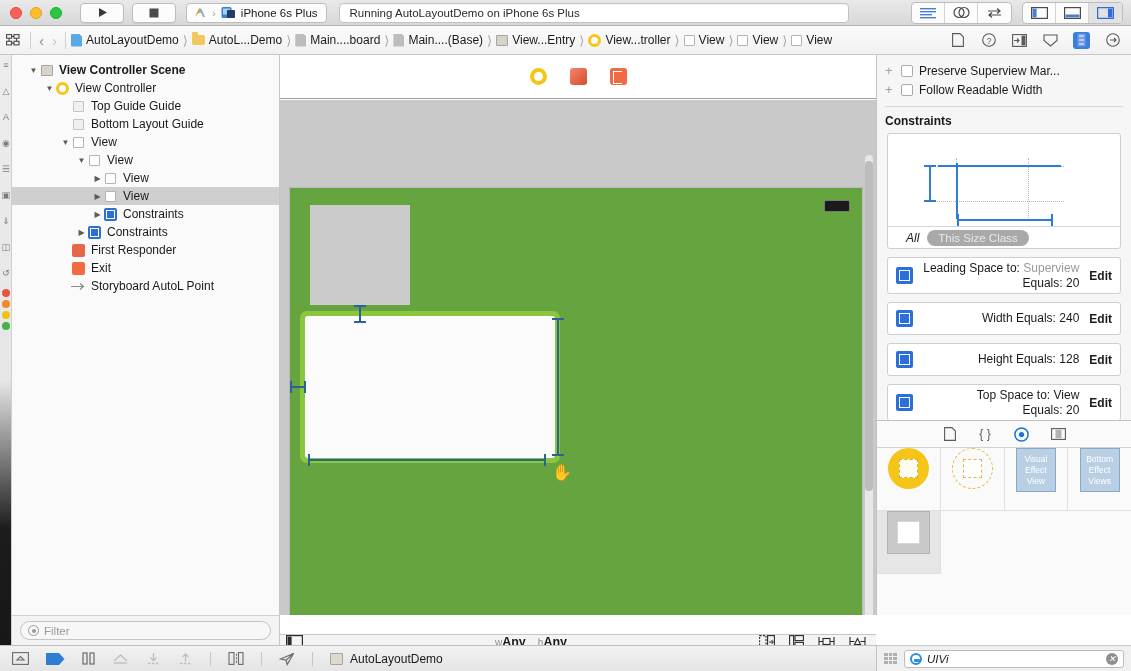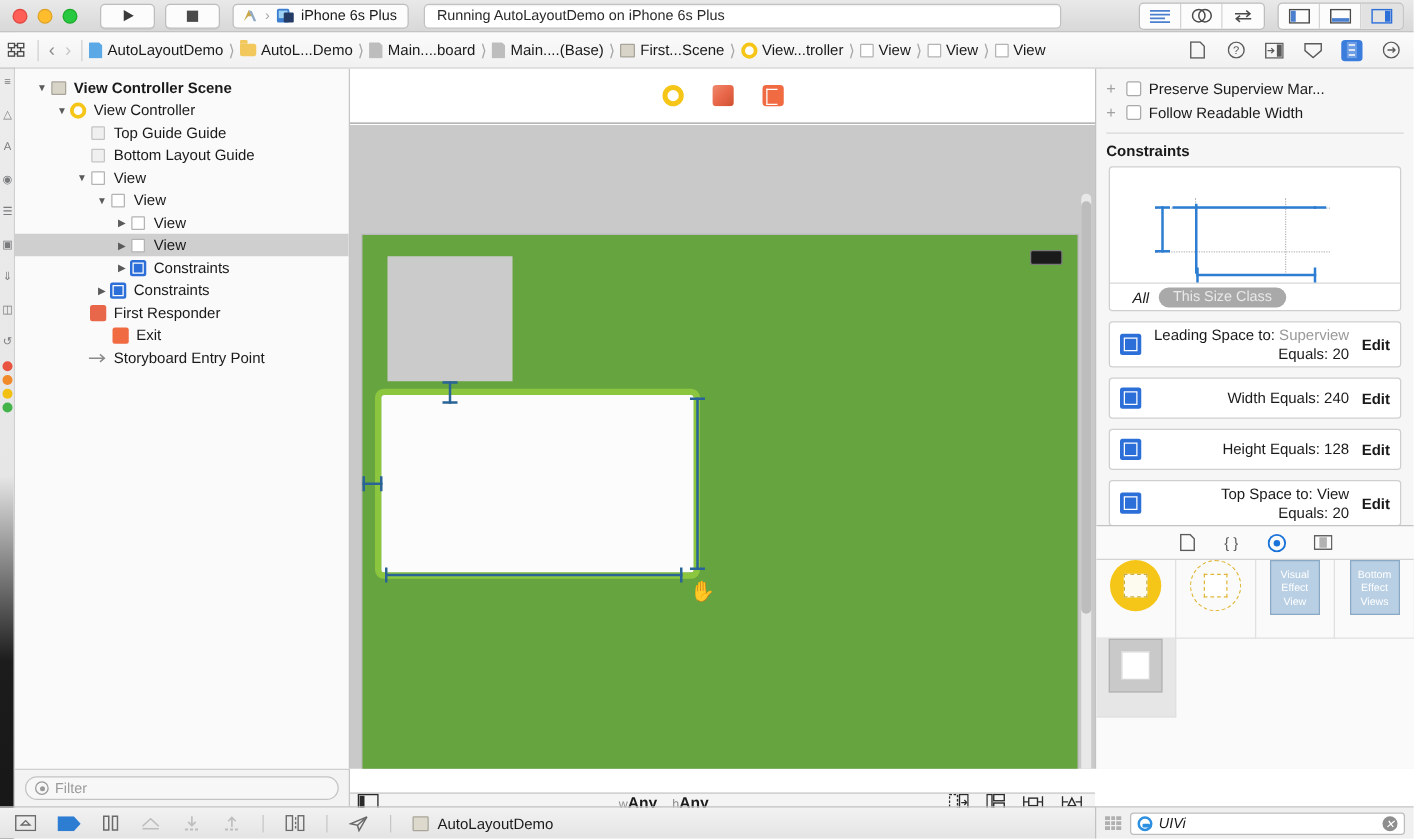--- a/index.html
+++ b/index.html
@@ -405,21 +405,21 @@
       <span>Main....board</span>
     </div>
     <span class="crumb-chev">⟩</span>
     <div class="crumb">
       <span class="ic-file"></span>
       <span>Main....(Base)</span>
     </div>
     <span class="crumb-chev">⟩</span>
     <div class="crumb">
       <span class="ic-sb"></span>
-      <span>First...Scene</span>
+      <span>View...Entry</span>
     </div>
     <span class="crumb-chev">⟩</span>
     <div class="crumb">
       <span class="ic-vc"></span>
       <span>View...troller</span>
     </div>
     <span class="crumb-chev">⟩</span>
     <div class="crumb">
       <span class="ic-sq"></span>
       <span>View</span>
@@ -560,36 +560,36 @@
       </div>
 
       <div class="row" style="padding-left:48px">
         <span class="tw"></span>
         <span class="icowrap">
             <span class="ic-fr"></span>
           </span>
         <span class="lbl">First Responder</span>
       </div>
 
-      <div class="row" style="padding-left:66px">
+      <div class="row" style="padding-left:48px">
         <span class="tw"></span>
         <span class="icowrap">
             <span class="ic-exit"></span>
           </span>
         <span class="lbl">Exit</span>
       </div>
 
       <div class="row" style="padding-left:48px">
         <span class="tw"></span>
         <span class="icowrap">
           <svg width="15" height="9" viewBox="0 0 15 9">
               <path d="M0 4.5 H12 M9 1.5 L12.5 4.5 L9 7.5" fill="none" stroke="#8a8a8a" stroke-width="1.2"></path>
             </svg>
         </span>
-        <span class="lbl">Storyboard Entry Point</span>
+        <span class="lbl">Storyboard AutoL Point</span>
       </div>
 
     </div>
   </div>
 
   <div class="filterbar">
     <div class="filterfield">
       <span class="fcircle"></span>
       <span>Filter</span>
     </div>

